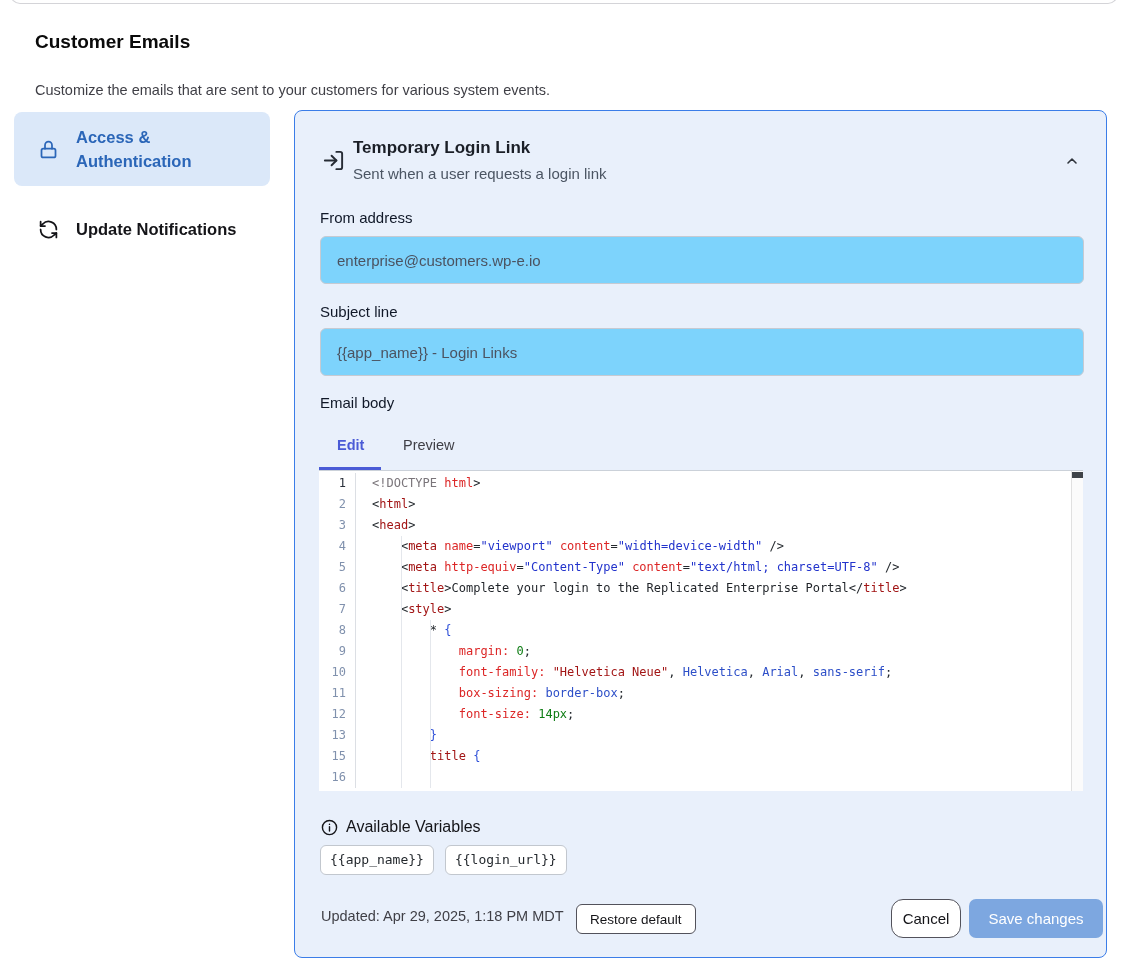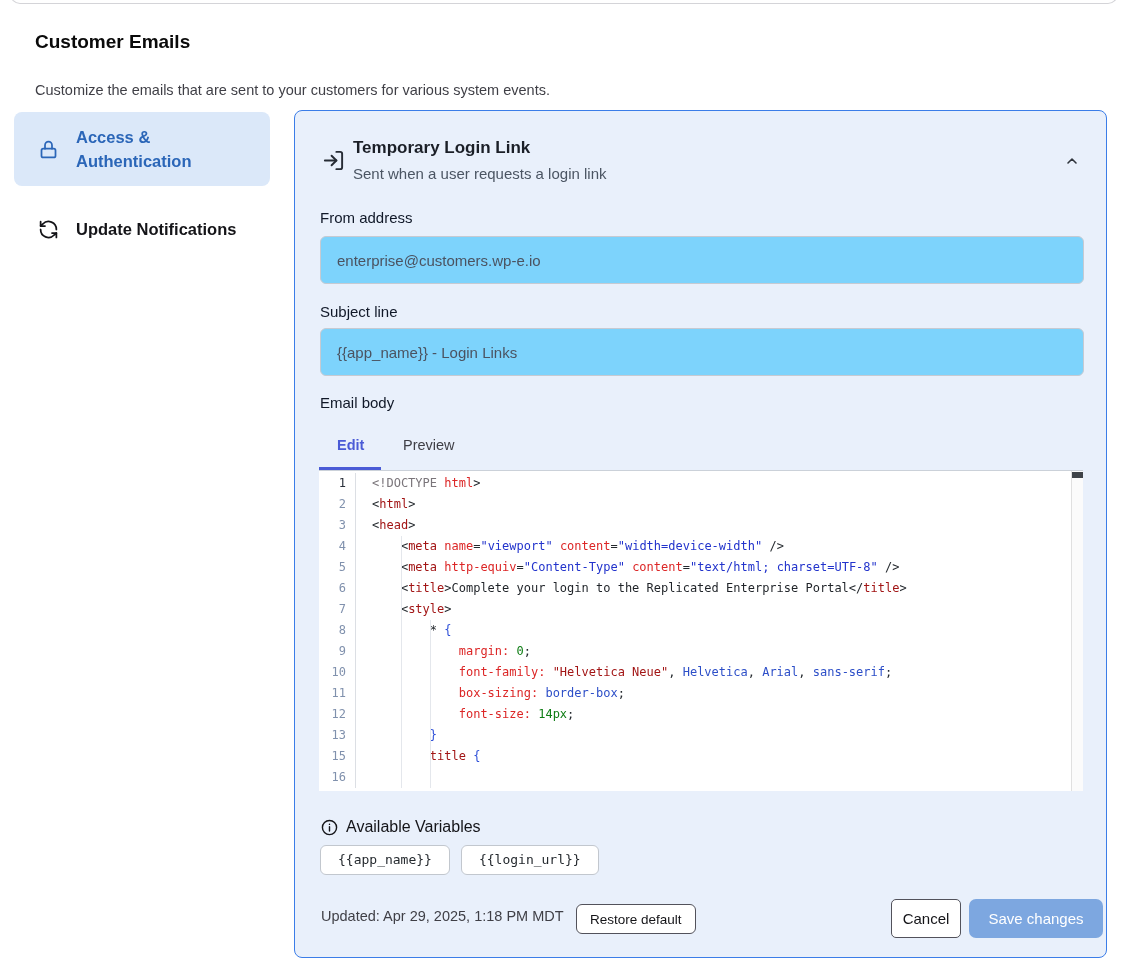--- a/index.html
+++ b/index.html
@@ -63,28 +63,28 @@
   .tok-p { color:#24292e; }
   .tok-x { color:#1f2328; }
   .vscroll { position:absolute; top:0; right:0; width:12px; height:100%;
              background:#fbfbfb; border-left:1px solid #e0e0e0; }
   .vthumb { height:6px; margin-top:1px; background:#3f4348; cursor:pointer; }
 
   
   .vars-row { position:absolute; left:26px; top:707px; display:flex; align-items:center; }
   .vars-label { margin-left:8px; font-size:16px; color:#141418; }
   .chips { position:absolute; left:25px; top:734px; display:flex; gap:11px; }
-  .chip { height:30px; padding:0 17px; background:#fff; border:1px solid #c2c7ce; border-radius:6px;
+  .chip { height:30px; padding:0 9px; background:#fff; border:1px solid #c2c7ce; border-radius:6px;
           font-family:"DejaVu Sans Mono", monospace; font-size:13px; line-height:28px; color:#24292e; cursor:pointer; }
   .updated { position:absolute; left:26px; top:797px; font-size:14.5px; color:#3f3f46; }
   .btn { font-family:"Liberation Sans", sans-serif; cursor:pointer; }
   .btn-restore { position:absolute; left:281px; top:793px; height:30px; padding:0 13px;
                  background:#fff; border:1px solid #52525b; border-radius:6px; font-size:13.5px; color:#141418; }
   .btn-cancel { position:absolute; left:596px; top:788px; width:70px; height:39px;
-                background:#fff; border:1px solid #52525b; border-radius:5px; font-size:15px; color:#141418; }
+                background:#fff; border:1px solid #52525b; border-radius:12px; font-size:15px; color:#141418; }
   .btn-save { position:absolute; left:674px; top:788px; width:134px; height:39px;
               background:#7da7e0; border:none; border-radius:7px; font-size:15px; color:#fff; }
 </style>
 </head>
 <body>
 
 <div class="top-card"></div>
 
 <h1 class="page-heading">Customer Emails</h1>
 <p class="page-desc">Customize the emails that are sent to your customers for various system events.</p>

